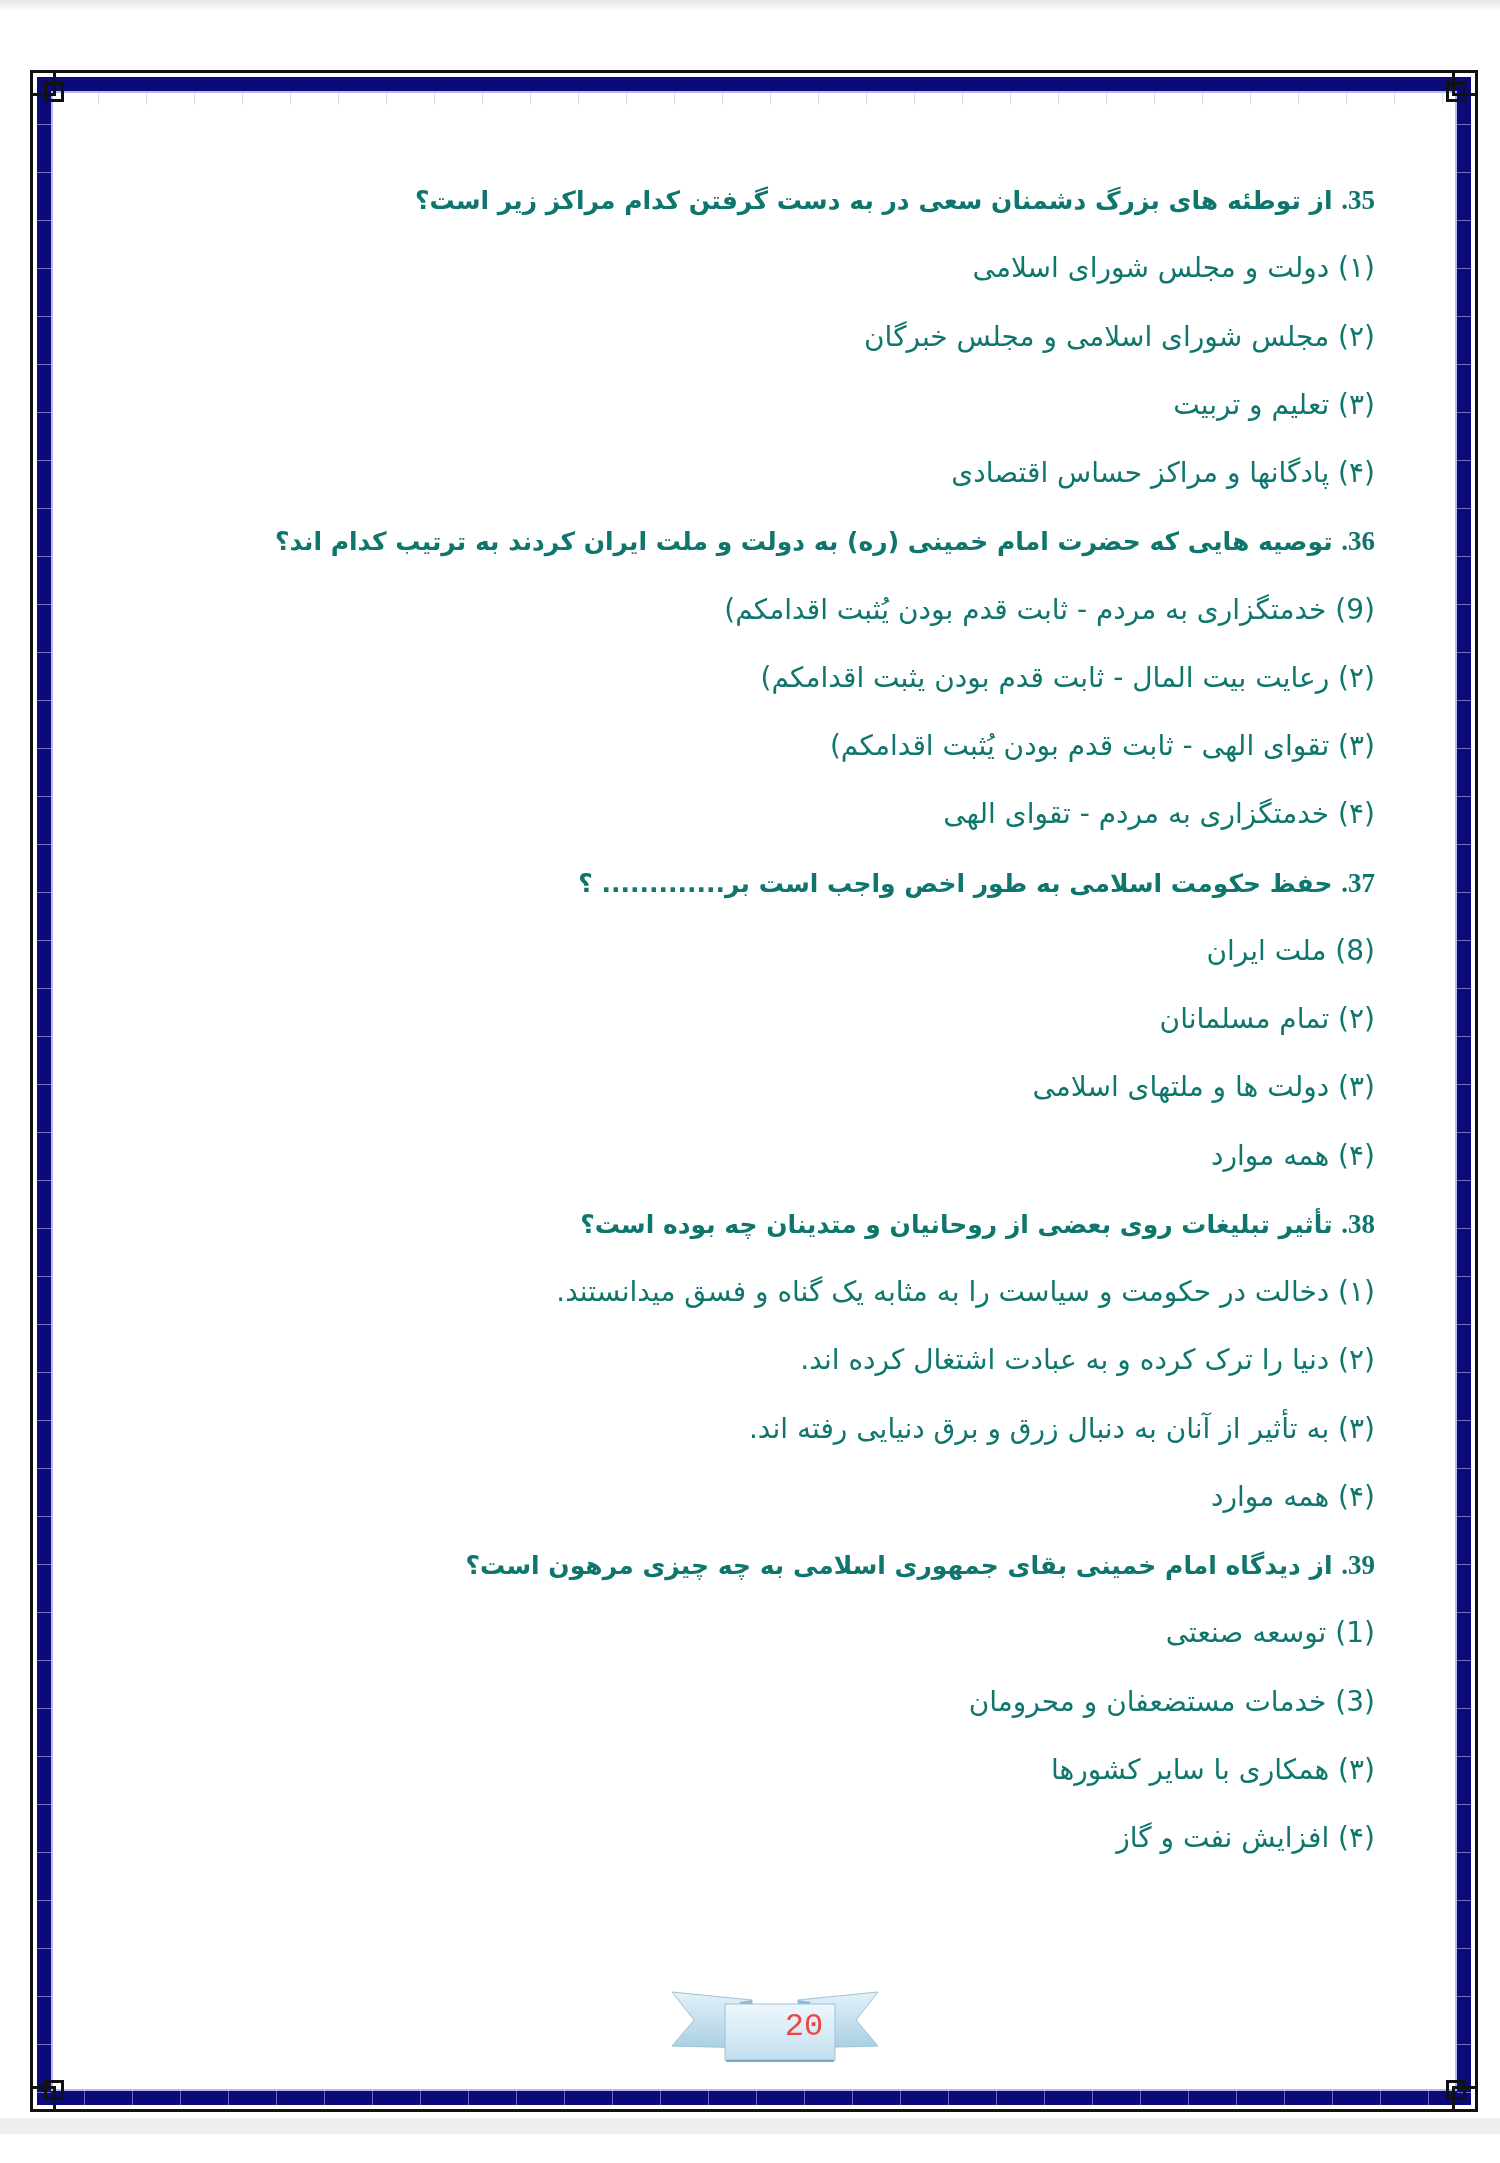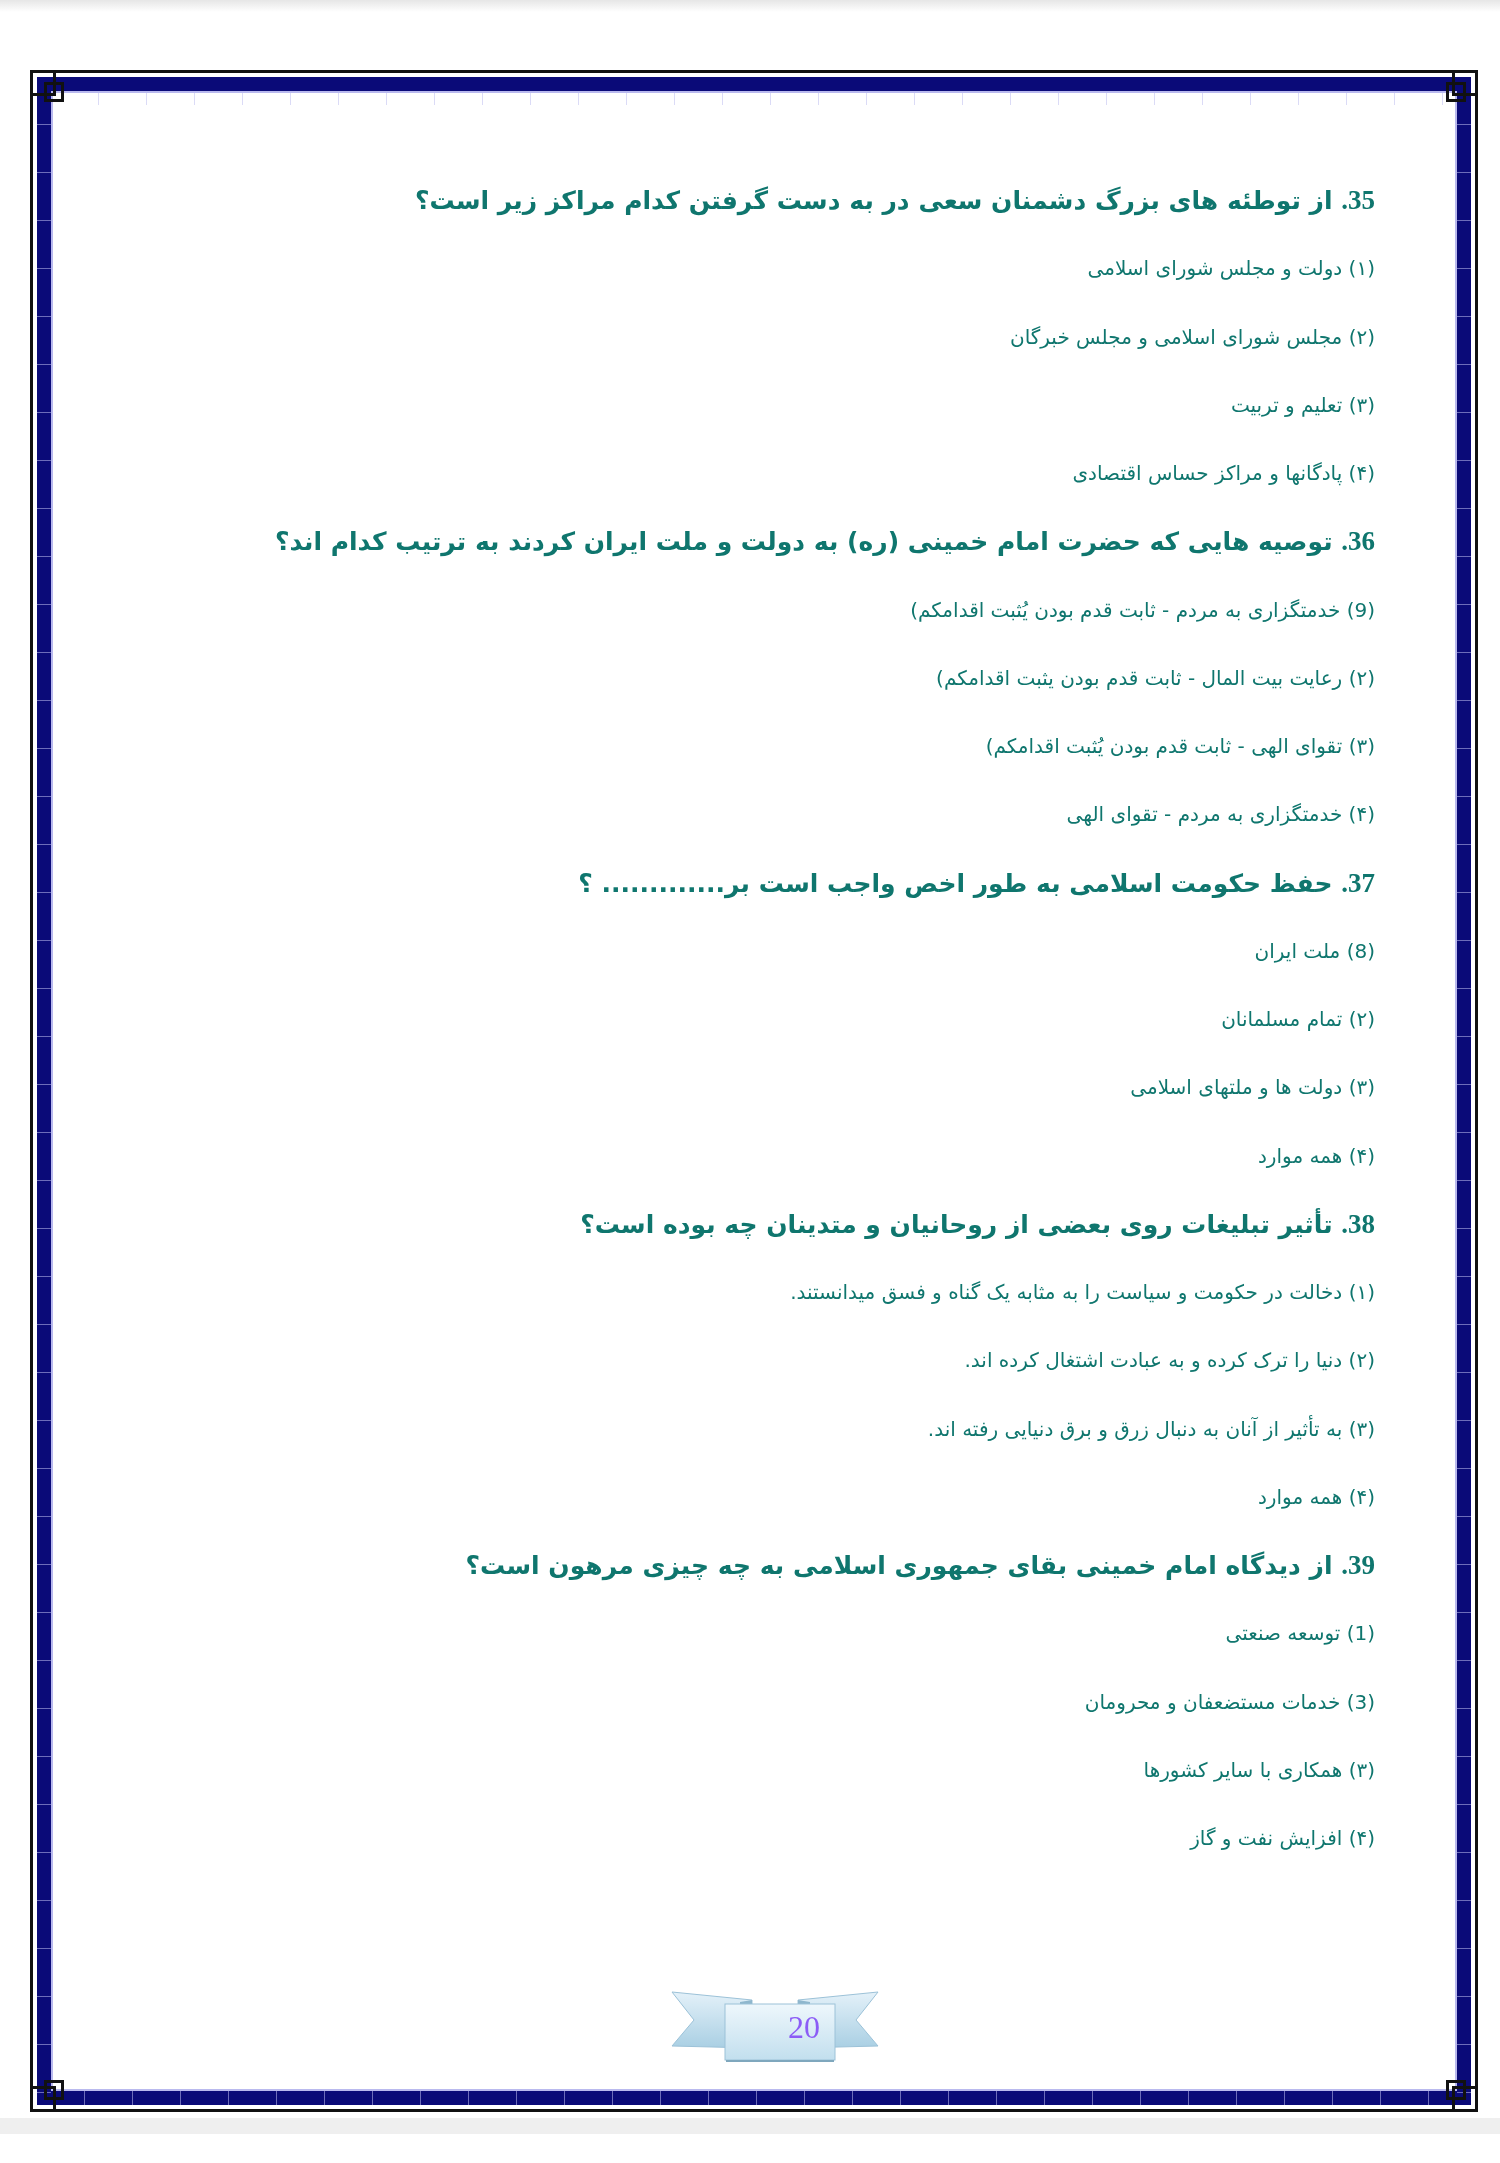--- a/index.html
+++ b/index.html
@@ -88,39 +88,39 @@
       font-weight: bold;
       font-size: 25px;
       font-family: "DejaVu Sans", sans-serif;
     }
     .qnum {
       font-family: "Liberation Serif", serif;
       font-weight: bold;
       font-size: 27px;
     }
     .option {
-      font-size: 20px;
+      font-size: 28px;
       font-family: "DejaVu Sans", sans-serif;
     }
     
     .ribbon {
       position: absolute;
       left: 670px; top: 1978px;
       width: 210px; height: 92px;
     }
     .ribbon svg { position: absolute; left: 0; top: 0; }
     .page-number {
       position: absolute;
       left: 82px; top: 24px;
       width: 104px; height: 50px;
       text-align: center;
       line-height: 50px;
-      font-family: Liberation Serif, serif;
+      font-family: Liberation Mono, monospace;
       font-size: 32px;
-      color: #8b5cf6;
+      color: #ef4444;
     }
   </style>
 </head>
 <body>
 
 <div class="top-shadow"></div>
 
 <div class="frame-outer"></div>
 <div class="frame-navy"></div>
 <div class="frame-navy-ticks-v"></div>

